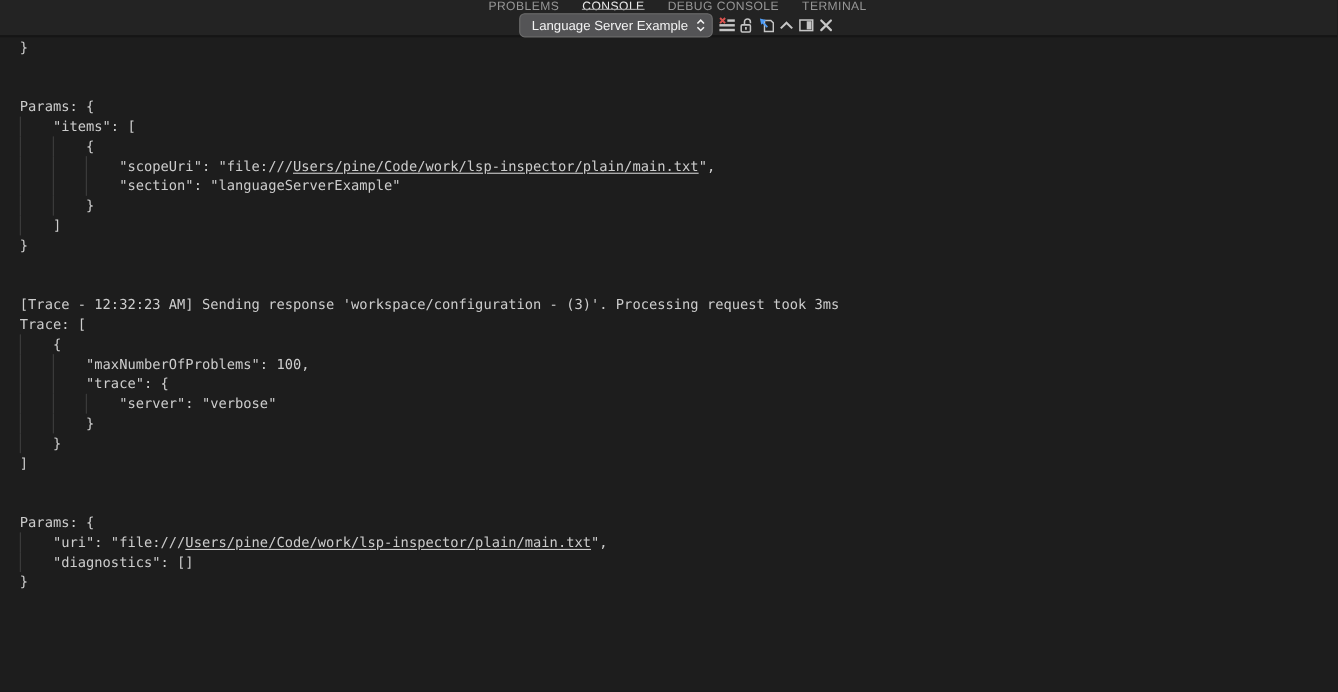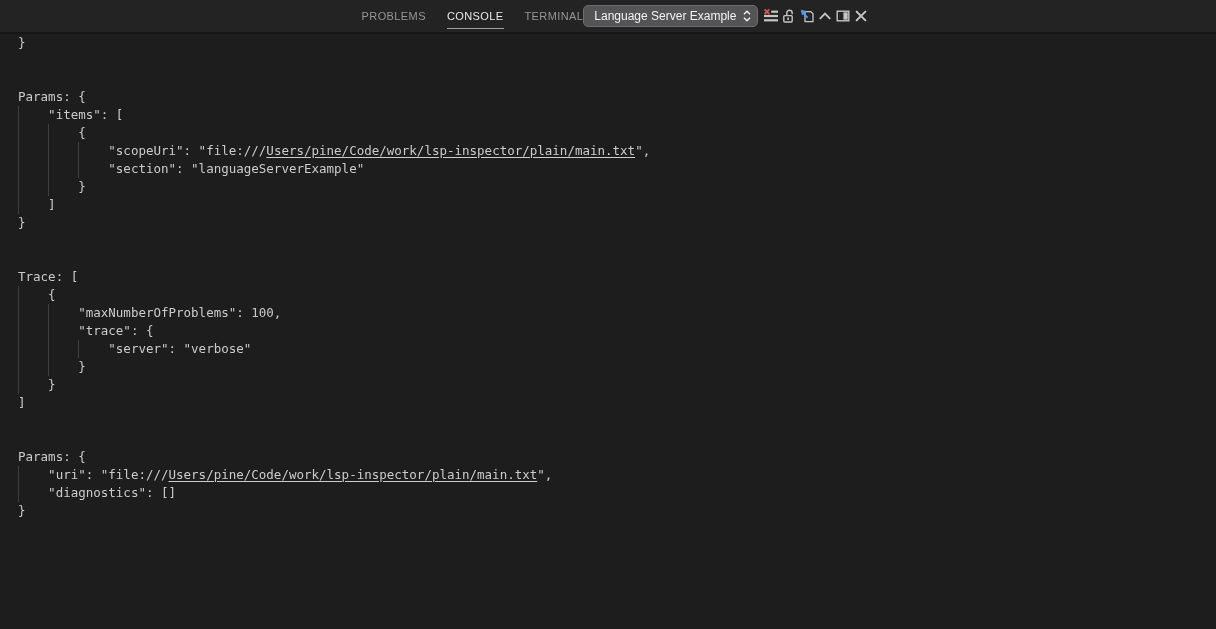--- a/index.html
+++ b/index.html
@@ -22,22 +22,23 @@
   html,body{margin:0;padding:0;}
   body{
     width:1216px;height:629px;overflow:hidden;
     background:var(--panel-background);
     font-family:"Liberation Sans",sans-serif;
   }
   .panel-header{
     height:34px;
     background:var(--header-background);
     border-bottom:2px solid var(--header-border);
-    display:flex;align-items:center;justify-content:center;
+    display:flex;align-items:center;justify-content:space-between;
     padding:0 4px 0 20px;
+    flex-direction:column;
   }
   .tabs{display:flex;align-items:stretch;gap:21px;height:100%;}
   .tab{
     display:flex;align-items:center;position:relative;
     font-size:11px;letter-spacing:.4px;color:var(--tab-inactive);
     cursor:pointer;user-select:none;
   }
   .tab.active{color:var(--tab-active);}
   .tab.active::after{
     content:"";position:absolute;left:0;right:0;bottom:3px;height:1px;
@@ -75,20 +76,23 @@
 </head>
 <body>
 
 <div class="panel-header">
   <div class="tabs">
     <div class="tab">
       <span>PROBLEMS</span>
     </div>
     <div class="tab active">
       <span>CONSOLE</span>
+    </div>
+    <div class="tab">
+      <span>DEBUG CONSOLE</span>
     </div>
     <div class="tab">
       <span>TERMINAL</span>
     </div>
   </div>
 
   <div class="actions">
     <div class="channel-select">
       <span>Language Server Example</span>
       <span style="display:flex;">
@@ -152,20 +156,21 @@
     <div class="line"><span>Params: {</span></div>
     <div class="line"><span class="guide" style="left: calc(0ch + 18px);"></span><span>    "items": [</span></div>
     <div class="line"><span class="guide" style="left: calc(0ch + 18px);"></span><span class="guide" style="left: calc(4ch + 18px);"></span><span>        {</span></div>
     <div class="line"><span class="guide" style="left: calc(0ch + 18px);"></span><span class="guide" style="left: calc(4ch + 18px);"></span><span class="guide" style="left: calc(8ch + 18px);"></span><span>            "scopeUri": "file:///</span><span class="link">Users/pine/Code/work/lsp-inspector/plain/main.txt</span><span>",</span></div>
     <div class="line"><span class="guide" style="left: calc(0ch + 18px);"></span><span class="guide" style="left: calc(4ch + 18px);"></span><span class="guide" style="left: calc(8ch + 18px);"></span><span>            "section": "languageServerExample"</span></div>
     <div class="line"><span class="guide" style="left: calc(0ch + 18px);"></span><span class="guide" style="left: calc(4ch + 18px);"></span><span>        }</span></div>
     <div class="line"><span class="guide" style="left: calc(0ch + 18px);"></span><span>    ]</span></div>
     <div class="line"><span>}</span></div>
     <div class="line"><span></span></div>
     <div class="line"><span></span></div>
+    <div class="line"><span>[Trace - 12:32:23 AM] Sending response 'workspace/configuration - (3)'. Processing request took 3ms</span></div>
     <div class="line"><span>Trace: [</span></div>
     <div class="line"><span class="guide" style="left: calc(0ch + 18px);"></span><span>    {</span></div>
     <div class="line"><span class="guide" style="left: calc(0ch + 18px);"></span><span class="guide" style="left: calc(4ch + 18px);"></span><span>        "maxNumberOfProblems": 100,</span></div>
     <div class="line"><span class="guide" style="left: calc(0ch + 18px);"></span><span class="guide" style="left: calc(4ch + 18px);"></span><span>        "trace": {</span></div>
     <div class="line"><span class="guide" style="left: calc(0ch + 18px);"></span><span class="guide" style="left: calc(4ch + 18px);"></span><span class="guide" style="left: calc(8ch + 18px);"></span><span>            "server": "verbose"</span></div>
     <div class="line"><span class="guide" style="left: calc(0ch + 18px);"></span><span class="guide" style="left: calc(4ch + 18px);"></span><span>        }</span></div>
     <div class="line"><span class="guide" style="left: calc(0ch + 18px);"></span><span>    }</span></div>
     <div class="line"><span>]</span></div>
     <div class="line"><span></span></div>
     <div class="line"><span></span></div>

